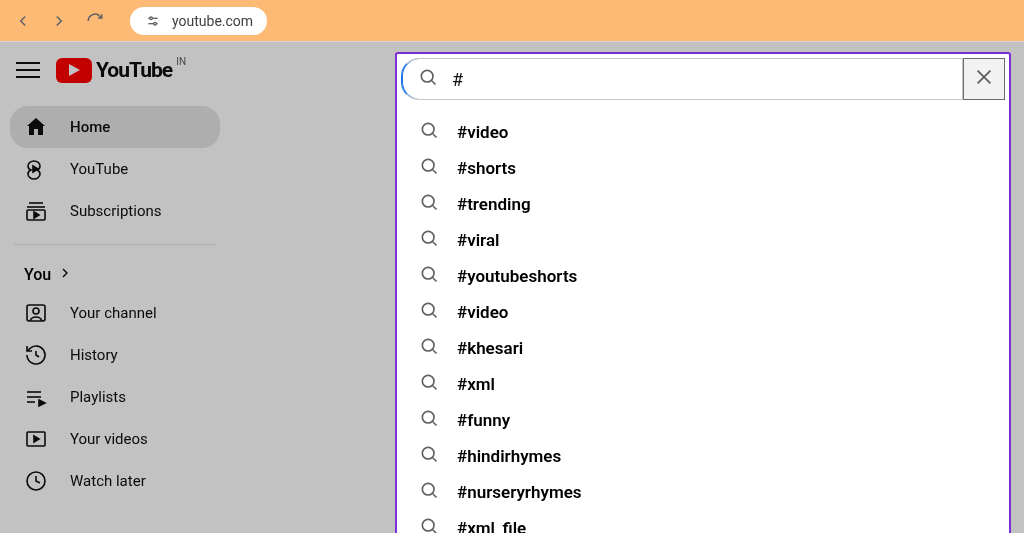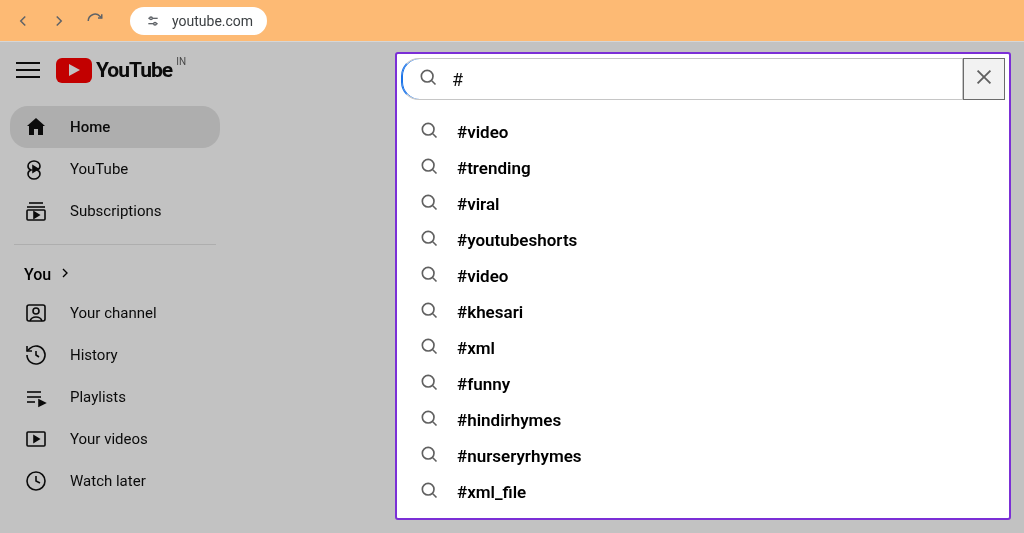--- a/index.html
+++ b/index.html
@@ -215,20 +215,27 @@
               <circle cx="11" cy="11" r="7"></circle>
               <line x1="16.5" y1="16.5" x2="21" y2="21"></line>
             </svg></span>
           <span class="sugg-text">#video</span>
         </div>
         <div class="sugg">
           <span class="mag"><svg width="20" height="20" viewBox="0 0 24 24" fill="none" stroke="currentColor" stroke-width="2">
               <circle cx="11" cy="11" r="7"></circle>
               <line x1="16.5" y1="16.5" x2="21" y2="21"></line>
             </svg></span>
+          <span class="sugg-text">#shorts</span>
+        </div>
+        <div class="sugg">
+          <span class="mag"><svg width="20" height="20" viewBox="0 0 24 24" fill="none" stroke="currentColor" stroke-width="2">
+              <circle cx="11" cy="11" r="7"></circle>
+              <line x1="16.5" y1="16.5" x2="21" y2="21"></line>
+            </svg></span>
           <span class="sugg-text">#trending</span>
         </div>
         <div class="sugg">
           <span class="mag"><svg width="20" height="20" viewBox="0 0 24 24" fill="none" stroke="currentColor" stroke-width="2">
               <circle cx="11" cy="11" r="7"></circle>
               <line x1="16.5" y1="16.5" x2="21" y2="21"></line>
             </svg></span>
           <span class="sugg-text">#viral</span>
         </div>
         <div class="sugg">

